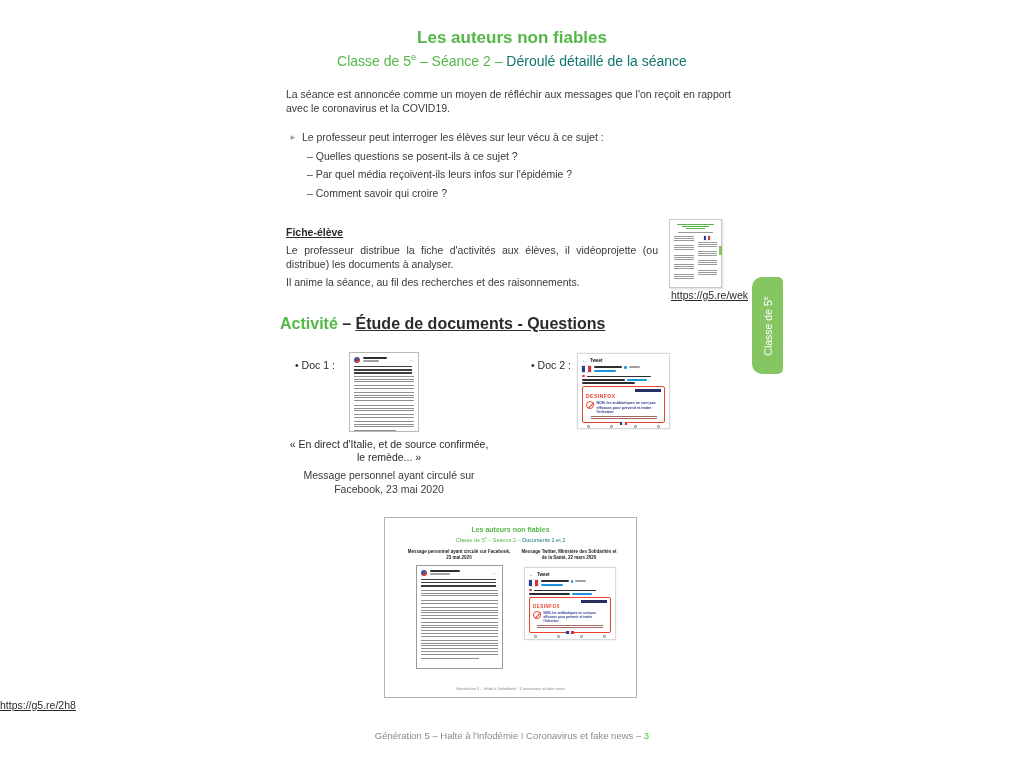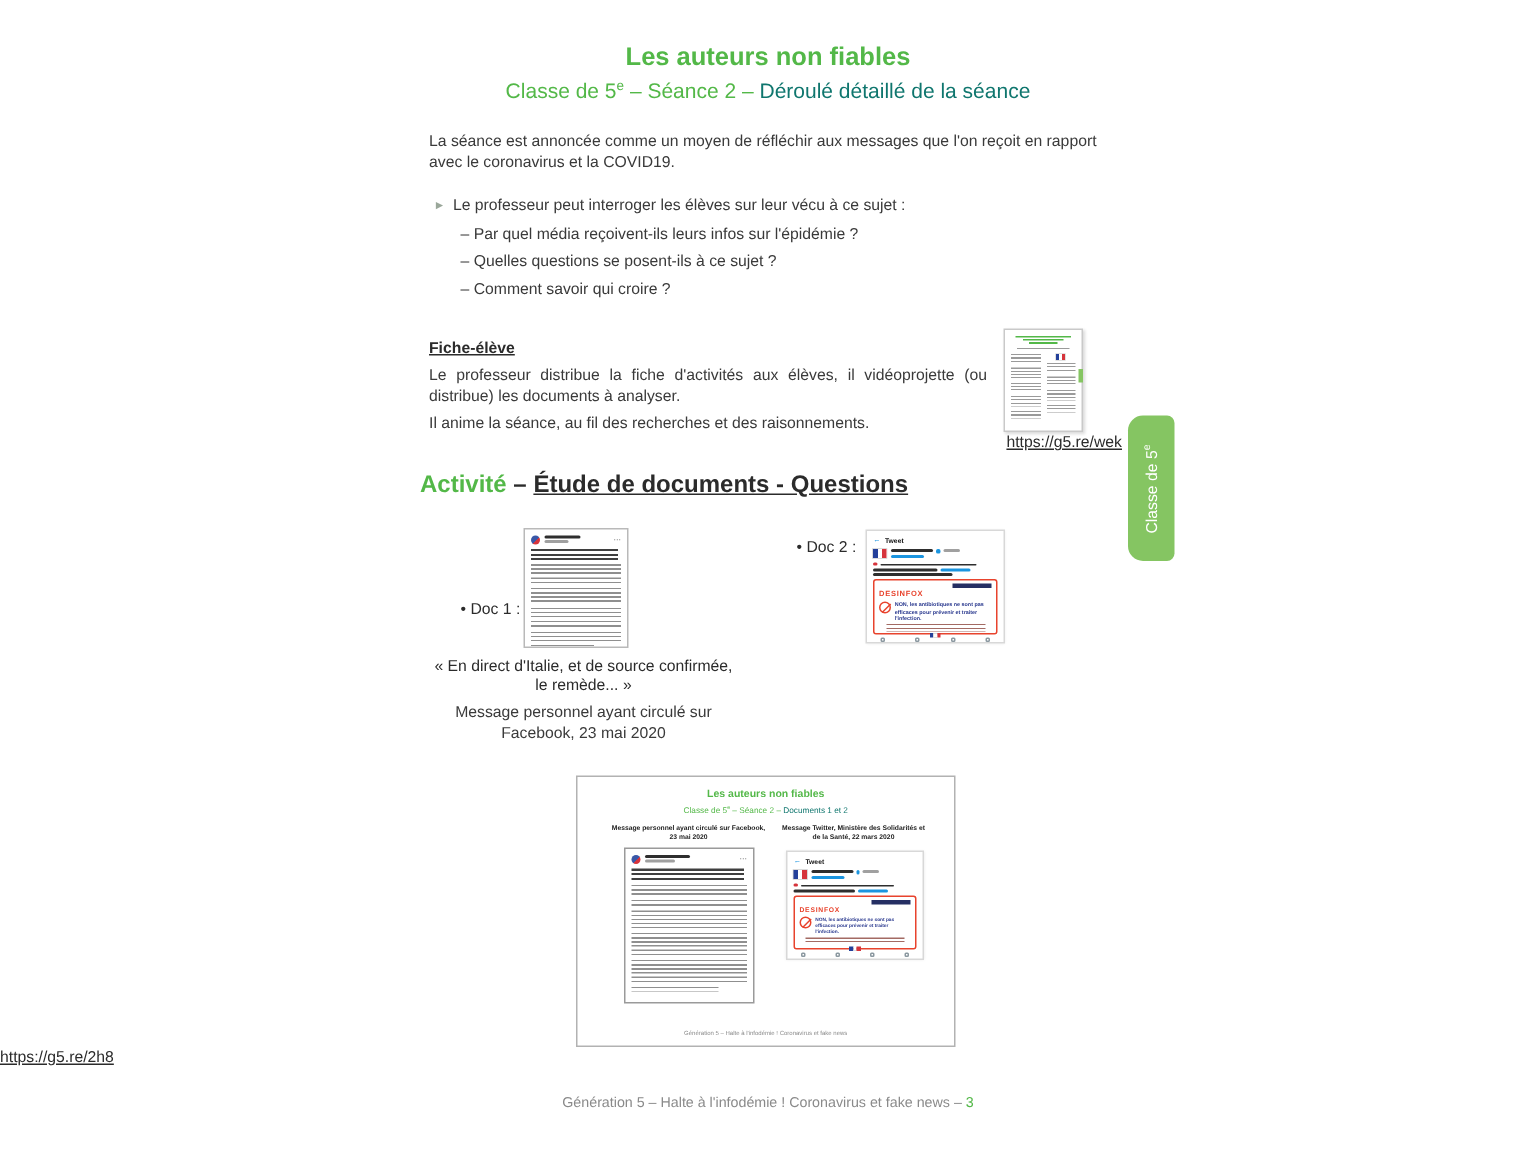--- a/index.html
+++ b/index.html
@@ -37,21 +37,21 @@
   #side-tab { top:277px; left:752px; width:31px; height:97px; background:#85c562; border-radius:10px 5px 5px 10px; }
   #side-tab .vtxt { position:absolute; left:50%; top:50%; transform:translate(-50%,-50%) rotate(-90deg); white-space:nowrap; color:#ffffff; font-size:10.5px; }
   #side-tab sup { font-size:7px; }
 
   
   #activity { top:315px; left:280px; font-size:16px; font-weight:bold; color:#2b2b2b; }
   #activity .u { text-decoration:underline; }
 
   
   .doc-label { font-size:10.5px; color:#2b2b2b; }
-  #doc1-label { top:359px; left:307px;margin-top:41px; }
+  #doc1-label { top:359px; left:295px; }
   #doc2-label { top:359px; left:531px; }
 
   
   .bar { display:inline-block; height:1.8px; border-radius:1px; vertical-align:middle; }
   .b-dark { background:#2e2e2e; } .b-blue { background:#1b95e0; } .b-lt { background:#a0a0a0; }
   .dot { display:inline-block; width:2.5px; height:2.5px; border-radius:1px; vertical-align:middle; }
   .d-red { background:#d6343c; } .d-blue { background:#1b95e0; border-radius:50%; }
   .row { display:flex; align-items:center; gap:2px; margin-bottom:1.8px; }
 
   
@@ -133,22 +133,22 @@
 
   <div id="intro" class="abs">
     <div>La séance est annoncée comme un moyen de réfléchir aux messages que l'on reçoit en rapport</div>
     <div>avec le coronavirus et la COVID19.</div>
   </div>
 
   <div id="lead" class="abs">
     <span class="tri">►</span><span>Le professeur peut interroger les élèves sur leur vécu à ce sujet :</span>
   </div>
   <div id="sublist" class="abs">
+    <div class="it">– Quelles questions se posent-ils à ce sujet ?</div>
     <div class="it">– Par quel média reçoivent-ils leurs infos sur l'épidémie ?</div>
-    <div class="it">– Quelles questions se posent-ils à ce sujet ?</div>
     <div class="it">– Comment savoir qui croire ?</div>
   </div>
 
   <div id="fiche-h" class="abs">Fiche-élève</div>
   <div id="fiche-p2" class="abs">Il anime la séance, au fil des recherches et des raisonnements.</div>
   <div id="fiche-p1" class="abs">
     <div class="jl">Le professeur distribue la fiche d'activités aux élèves, il vidéoprojette (ou</div>
     <div>distribue) les documents à analyser.</div>
   </div>
 

